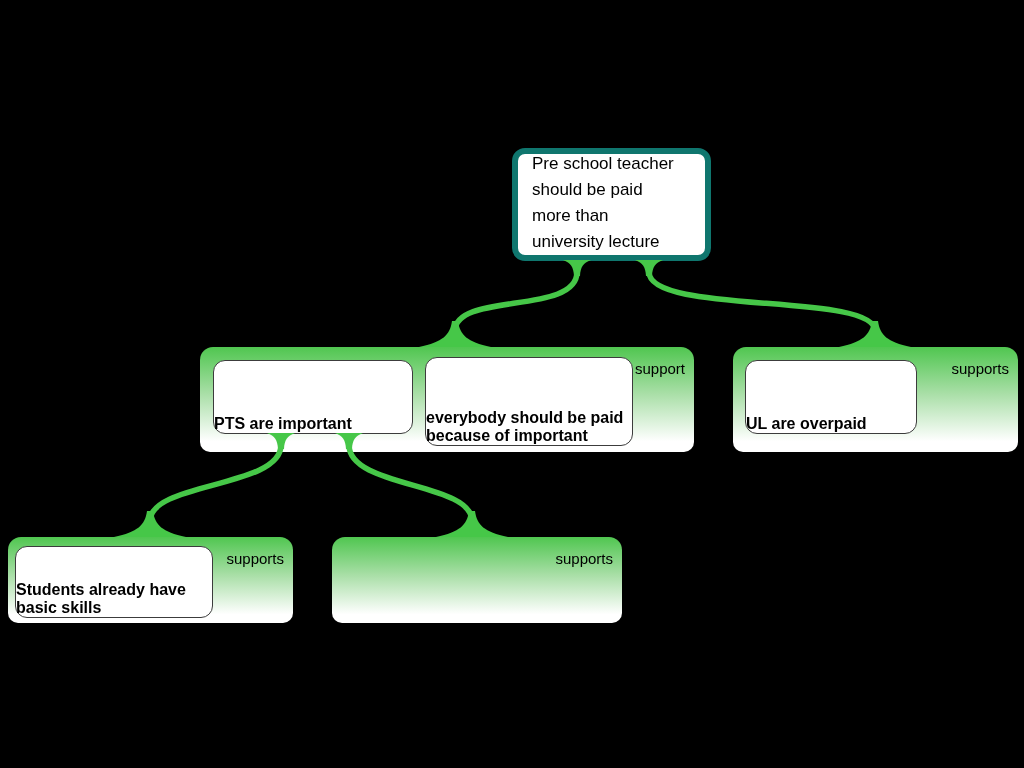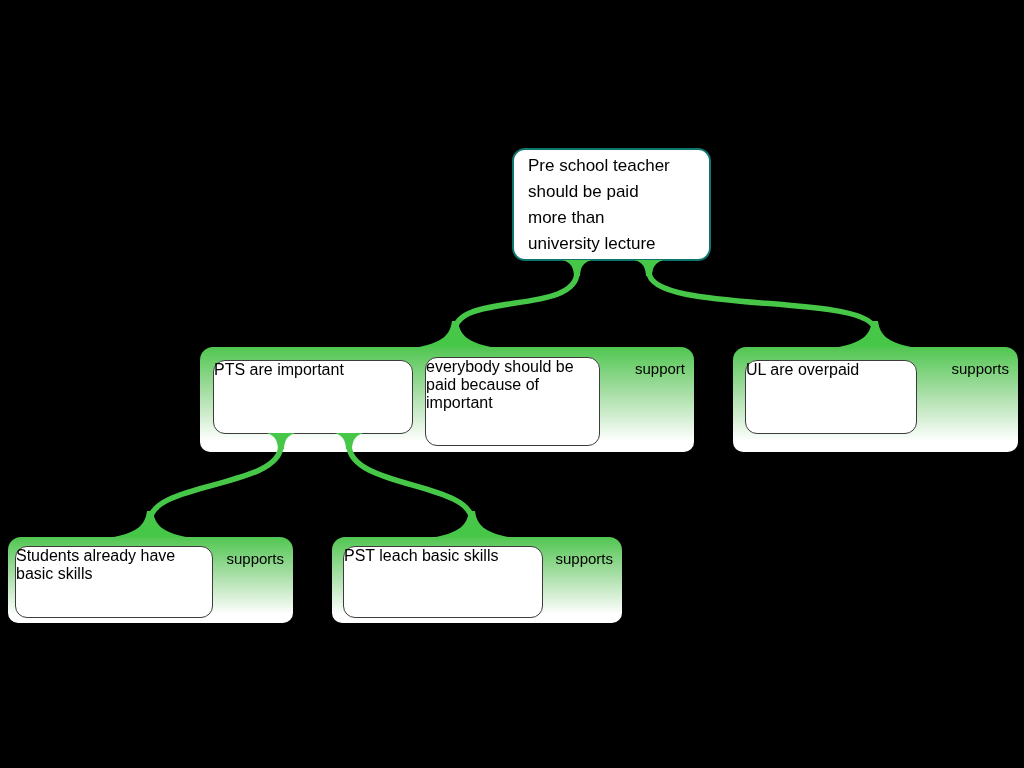--- a/index.html
+++ b/index.html
@@ -1,34 +1,34 @@
 <!DOCTYPE html>
 <html><head>
 <meta charset="utf-8">
 <style>
   html,body{margin:0;padding:0;background:#000;}
   #stage{
     position:relative;width:1024px;height:768px;background:#000;overflow:hidden;
     font-family:"Liberation Sans", sans-serif;color:#000;
   }
   .node{
-    position:absolute;background:#fff;border:2px solid #0f766e;border-radius:13px;
-    display:flex;align-items:center;box-sizing:border-box;
+    position:absolute;background:#fff;border:6px solid #0f766e;border-radius:13px;
+    display:flex;align-items:flex-end;box-sizing:border-box;
   }
   .node .node-text{
     display:block;padding:0 8px 0 14px;font-size:17px;line-height:26px;
     white-space:pre-line;color:#000;
   }
   .group{
     position:absolute;border-radius:13px 13px 10px 10px;box-sizing:border-box;
     background:linear-gradient(180deg,#50c650 0%,#aadfa8 45%,#ffffff 90%);
   }
   .group .inner-node{
     position:absolute;background:#fff;border:1.5px solid #3c3c3c;border-radius:12px;
-    display:flex;align-items:flex-start;box-sizing:border-box;
+    display:flex;align-items:flex-end;box-sizing:border-box;font-weight:bold;
   }
   .group-label{
     position:absolute;top:13px;right:9px;font-size:15px;color:#000;
   }
   #connector-layer{
     position:absolute;left:0;top:0;width:1024px;height:768px;z-index:10;
     pointer-events:none;
   }
   .conn{fill:#46c748;}
   .conn-stroke{fill:none;stroke:#46c748;stroke-width:5.5;stroke-linecap:round;}
@@ -43,21 +43,21 @@
 should be paid
 more than
 university lecture</span>
   </div>
 
   <div class="group" style="left:200px;top:347px;width:494px;height:105px;">
     <span class="group-label">support</span>
     <div class="inner-node" style="left:13px;top:13px;width:200px;height:74px;">
       <span class="node-text">PTS are important</span>
     </div>
-    <div class="inner-node" style="left:225px;top:10px;width:175px;height:89px;">
+    <div class="inner-node" style="left:225px;top:10px;width:208px;height:89px;">
       <span class="node-text">everybody should
 be paid because of
 important</span>
     </div>
   </div>
 
   <div class="group" style="left:733px;top:347px;width:285px;height:105px;">
     <span class="group-label">supports</span>
     <div class="inner-node" style="left:12px;top:13px;width:172px;height:74px;">
       <span class="node-text">UL are overpaid</span>
@@ -67,24 +67,20 @@
   <div class="group" style="left:8px;top:537px;width:285px;height:86px;">
     <span class="group-label">supports</span>
     <div class="inner-node" style="left:7px;top:9px;width:198px;height:72px;">
       <span class="node-text">Students already
 have basic skills</span>
     </div>
   </div>
 
   <div class="group" style="left:332px;top:537px;width:290px;height:86px;">
     <span class="group-label">supports</span>
-    <div class="inner-node" style="left:11px;top:9px;width:200px;height:72px;">
-      <span class="node-text">PST leach basic
-skills</span>
-    </div>
   </div>
 
   <svg id="connector-layer" viewBox="0 0 1024 768" xmlns="http://www.w3.org/2000/svg">
     <g>
       <path class="conn" d="M 563,260 C 571,263 573.5,267 574,276 L 580,276 C 580.5,267 583,263 591,260 Z"></path>
       <path class="conn-stroke" d="M 577,272 C 577,315 455,292 455,331"></path>
       <path class="conn" d="M 419,347 C 443,342 450,335 452,321 L 458,321 C 460,335 467,342 491,347 Z"></path>
     </g>
     <g>
       <path class="conn" d="M 635,260 C 643,263 645.5,267 646,276 L 652,276 C 652.5,267 655,263 663,260 Z"></path>

